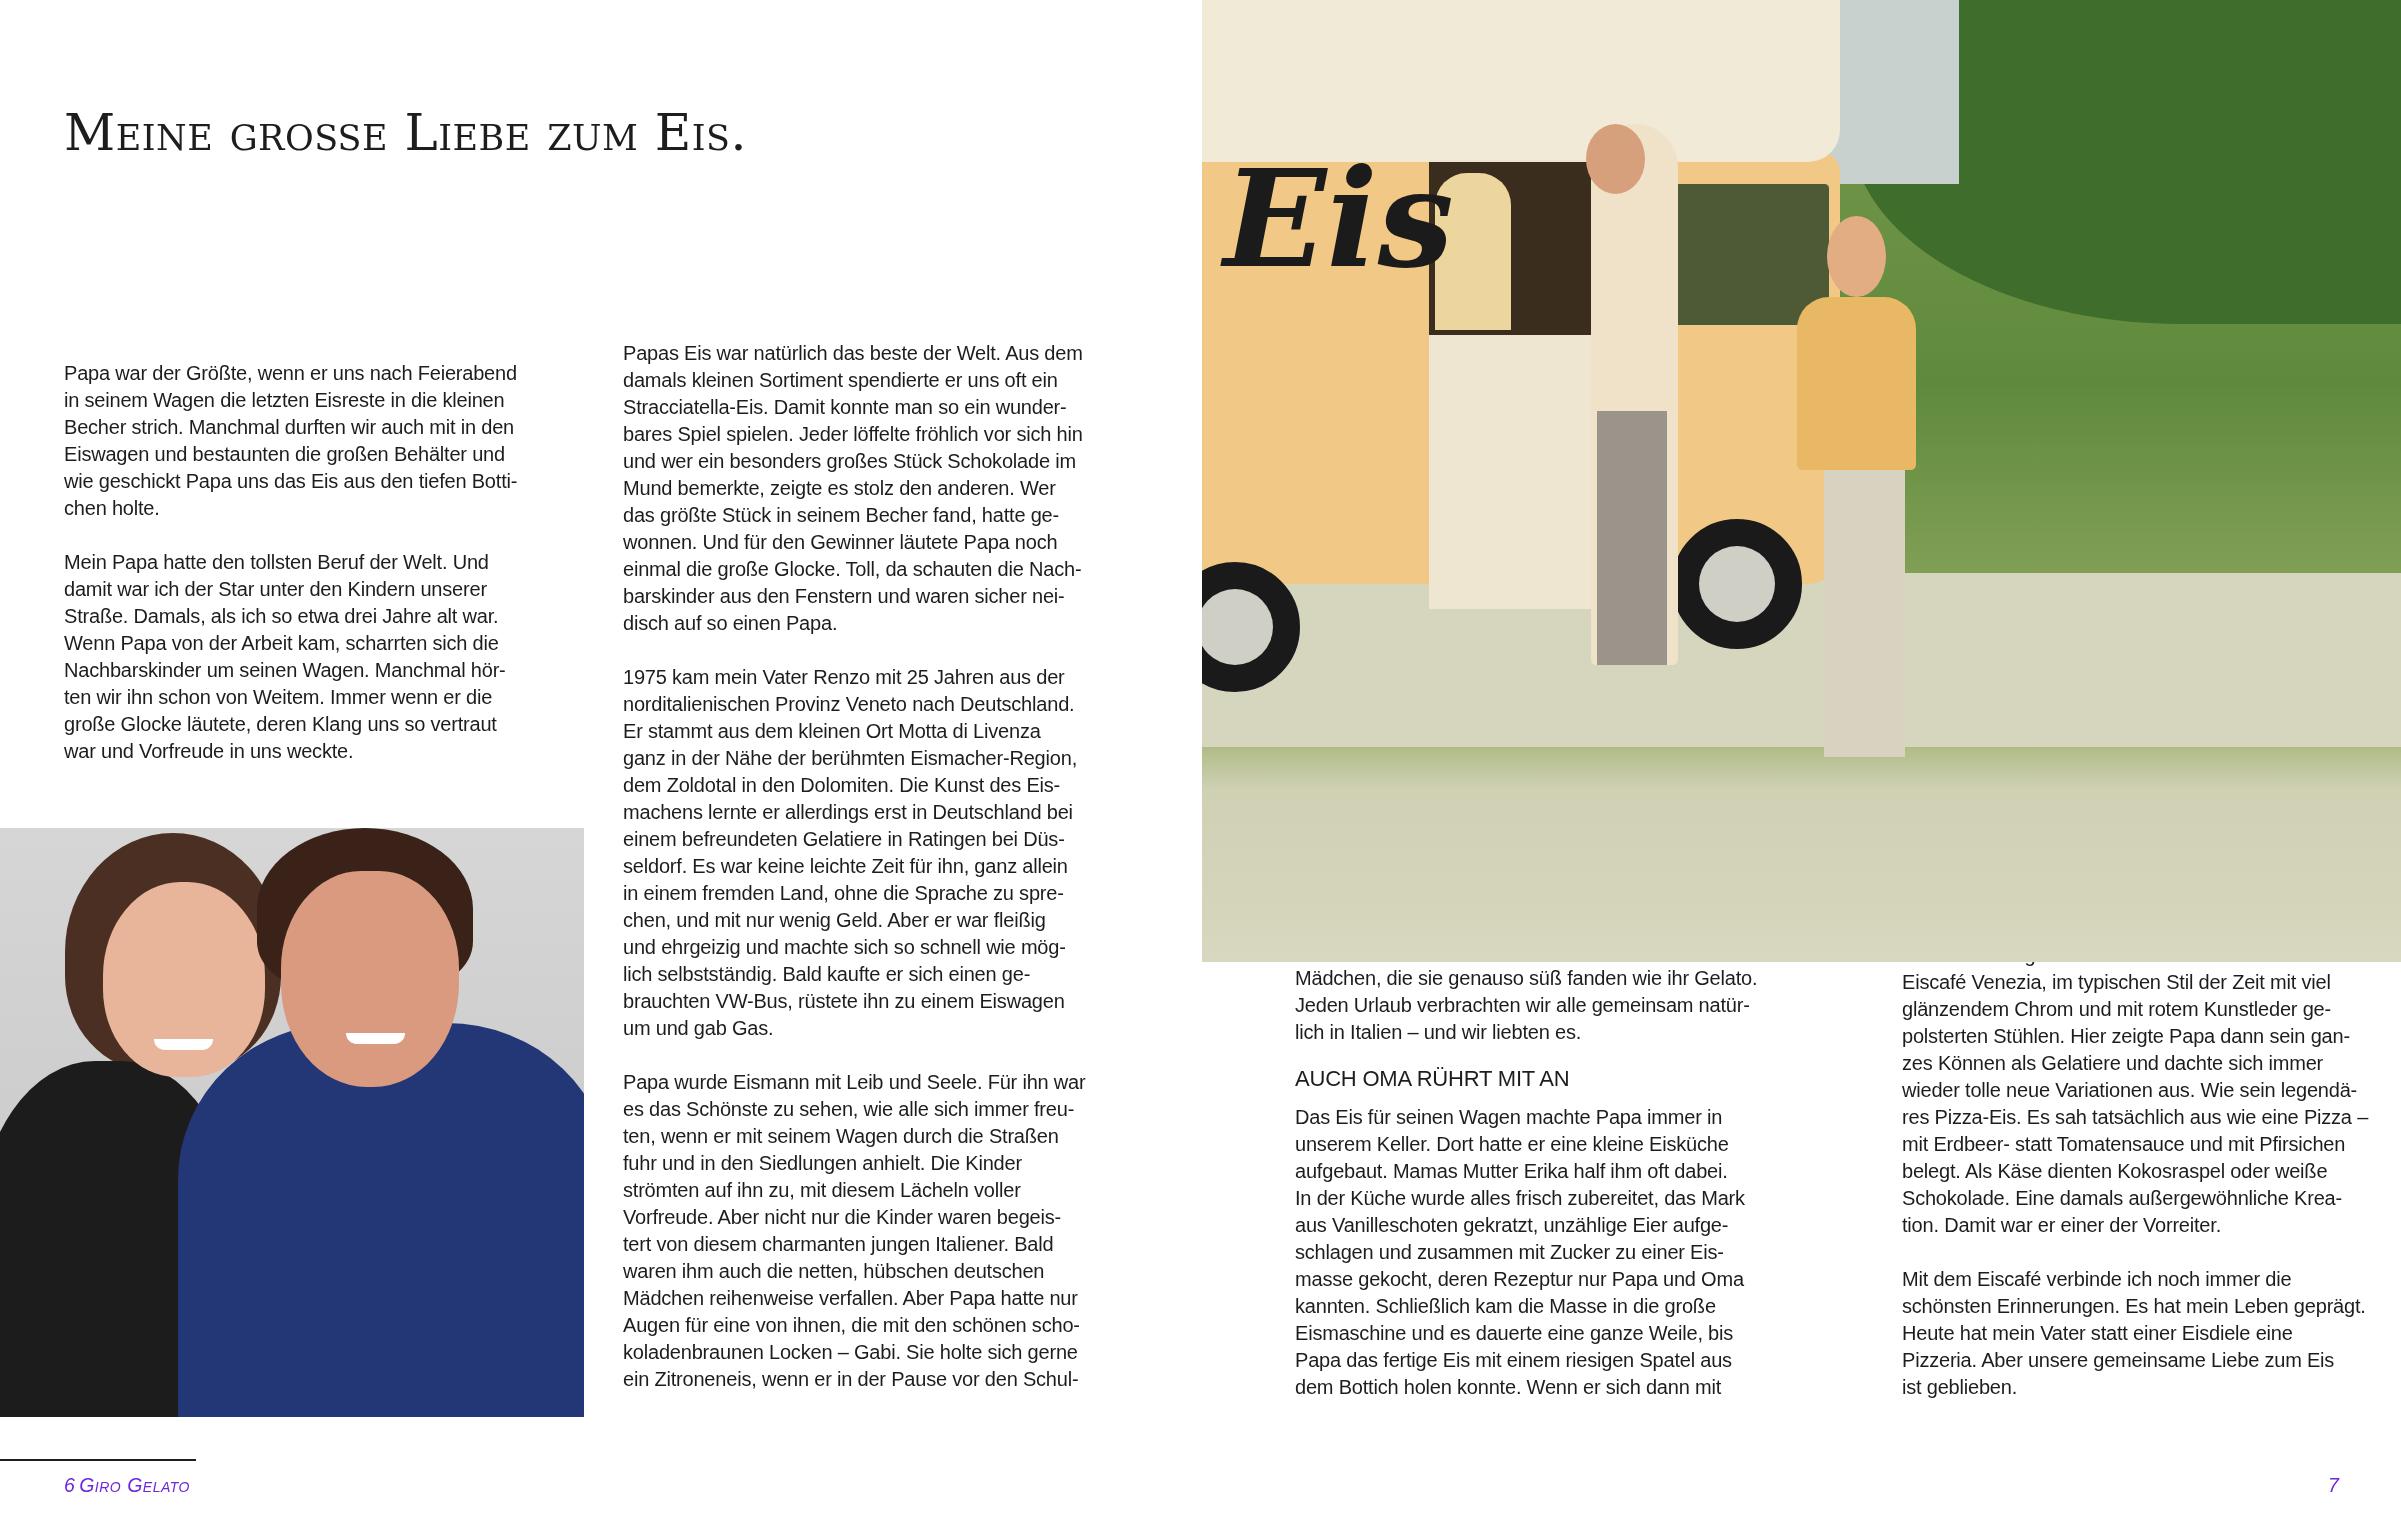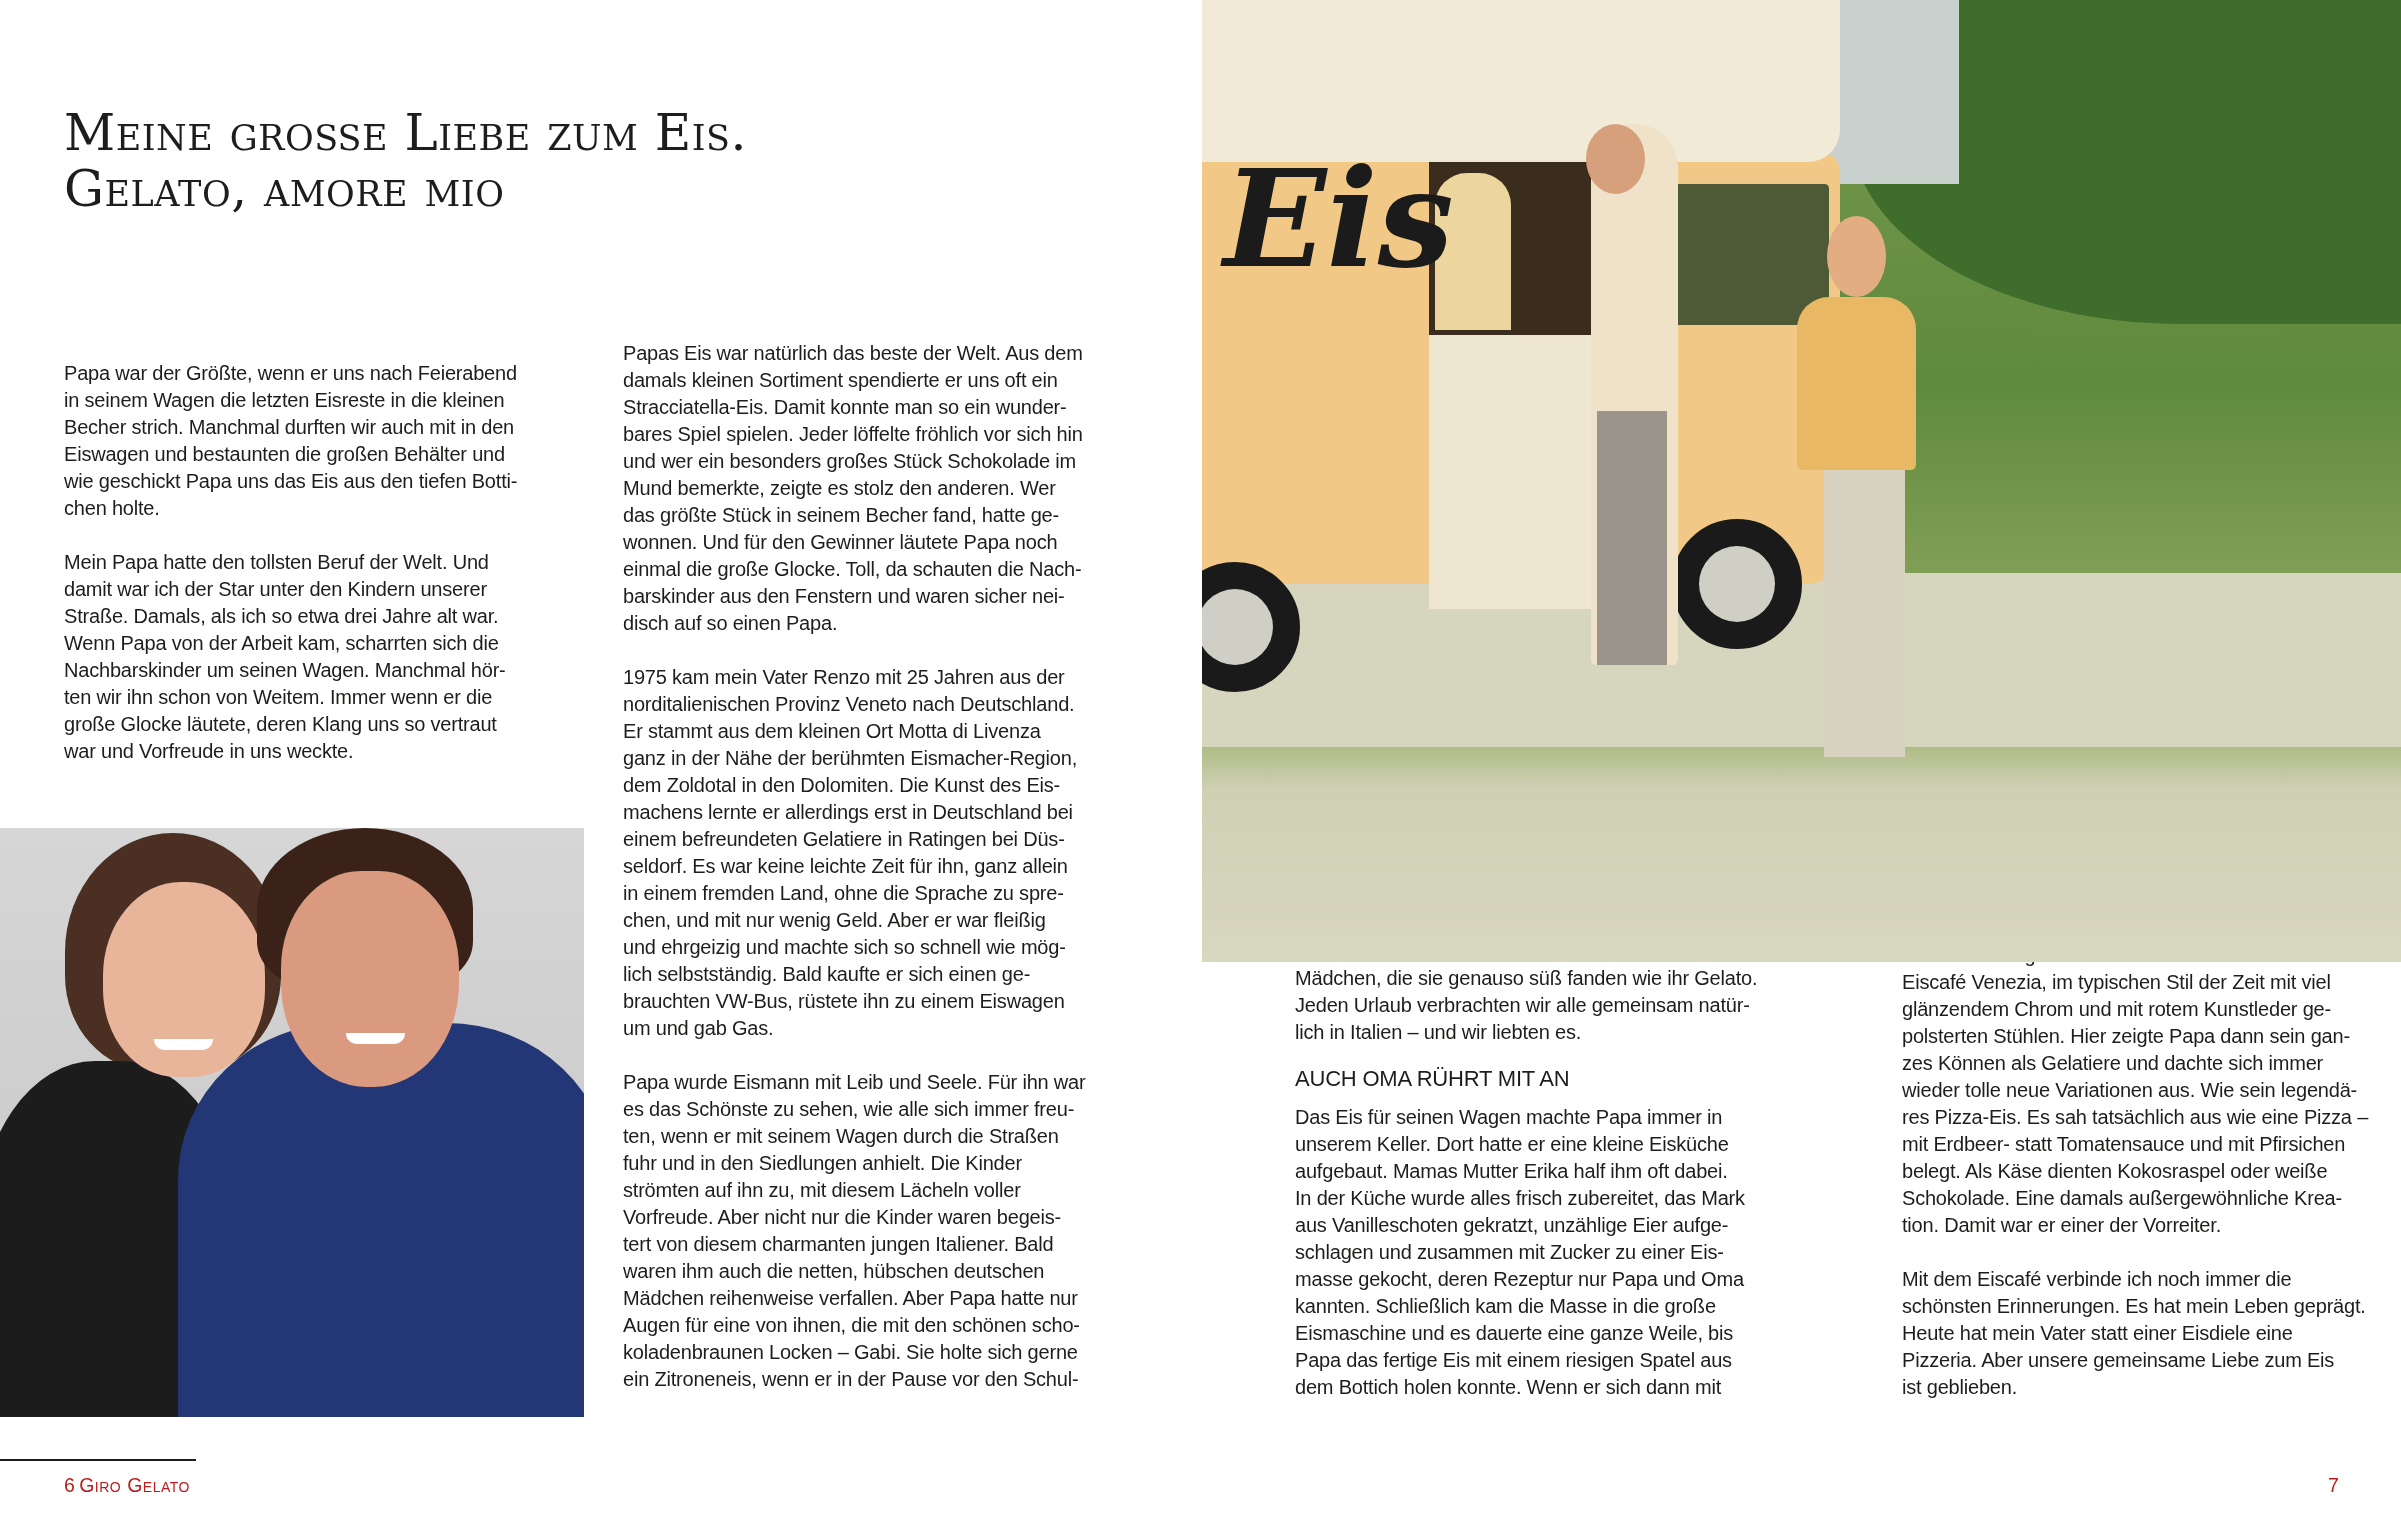--- a/index.html
+++ b/index.html
@@ -61,33 +61,32 @@
   .v-eis { position:absolute; left:21.6px; top:151px; font-family:"DejaVu Serif", serif; font-style:italic; font-weight:bold; font-size:135px; color:#1b1b1b; line-height:1; }
   .v-man1 { position:absolute; left:389px; top:124px; width:87px; height:541px; background:#efe2c9; border-radius:43px 43px 5.4px 5.4px; }
   .v-man1-legs { position:absolute; left:395px; top:411px; width:70px; height:254px; background:#9b948a; }
   .v-man1-head { position:absolute; left:384px; top:124px; width:59px; height:70px; border-radius:50%; background:#d6a07c; }
   .v-boy { position:absolute; left:595px; top:297px; width:119px; height:173px; background:#e9b865; border-radius:32px 32px 5.4px 5.4px; }
   .v-boy-legs { position:absolute; left:622px; top:465px; width:81px; height:292px; background:#d8d2c1; }
   .v-boy-head { position:absolute; left:625px; top:216px; width:59px; height:81px; border-radius:50%; background:#e2ad83; }
   .v-vendor { position:absolute; left:233px; top:173px; width:76px; height:157px; background:#edd59e; border-radius:32px 32px 0 0; }
 
   .footer-rule { position:absolute; left:0; top:1459px; width:196px; height:1.6px; background:#1d1d1b; }
-  .folio { position:absolute; top:1475px; font-size:19.5px; line-height:21.6px; color:#b91c1c; }
+  .folio { position:absolute; top:1475px; font-size:19.5px; line-height:21.6px; color:#6d28d9;font-style:italic; }
   .folio-left { left:64px; }
   .folio-left .book { font-variant: small-caps; letter-spacing: 0.5px; margin-left: 4.3px; }
   .folio-right { left:2328px; }
 </style>
 </head>
 <body>
 
 <div class="spread">
 
   <h1 class="title">
     <span>Meine große Liebe zum Eis.</span>
-    <span>Gelato, amore mio</span>
   </h1>
 
   <div class="col col1">
     <p>Papa war der Größte, wenn er uns nach Feierabend
 in seinem Wagen die letzten Eisreste in die kleinen
 Becher strich. Manchmal durften wir auch mit in den
 Eiswagen und bestaunten die großen Behälter und
 wie geschickt Papa uns das Eis aus den tiefen Botti-
 chen holte.</p>
     <p>Mein Papa hatte den tollsten Beruf der Welt. Und

